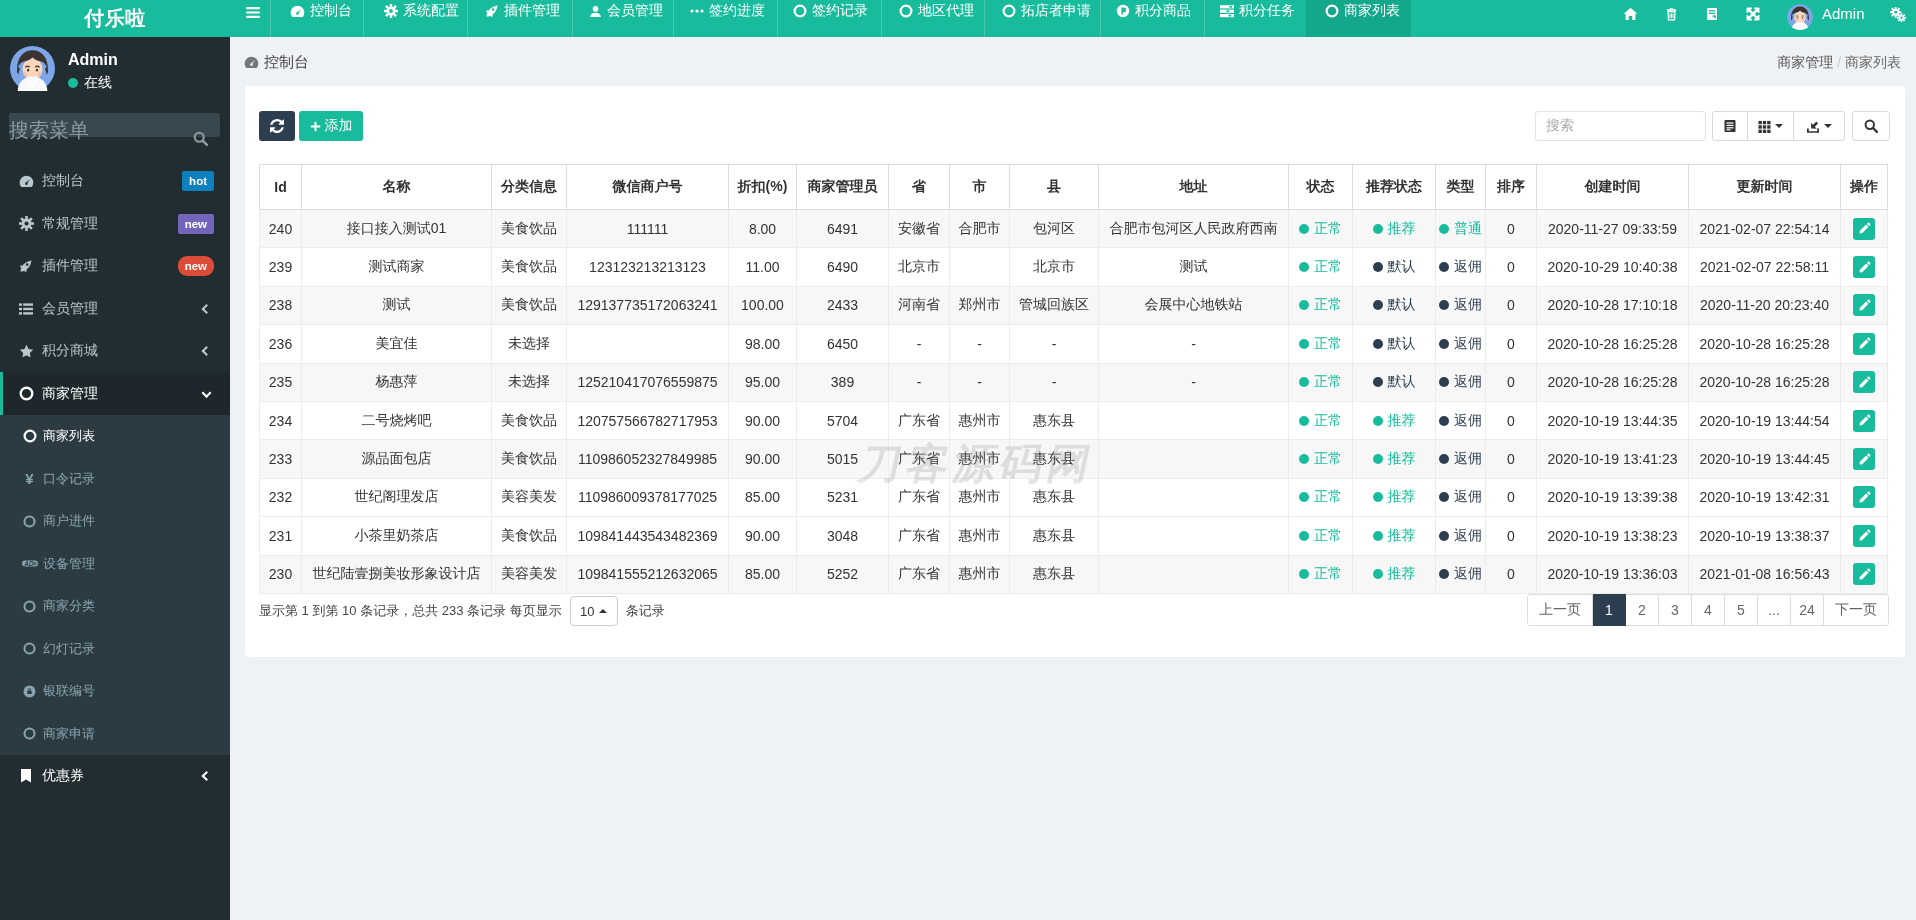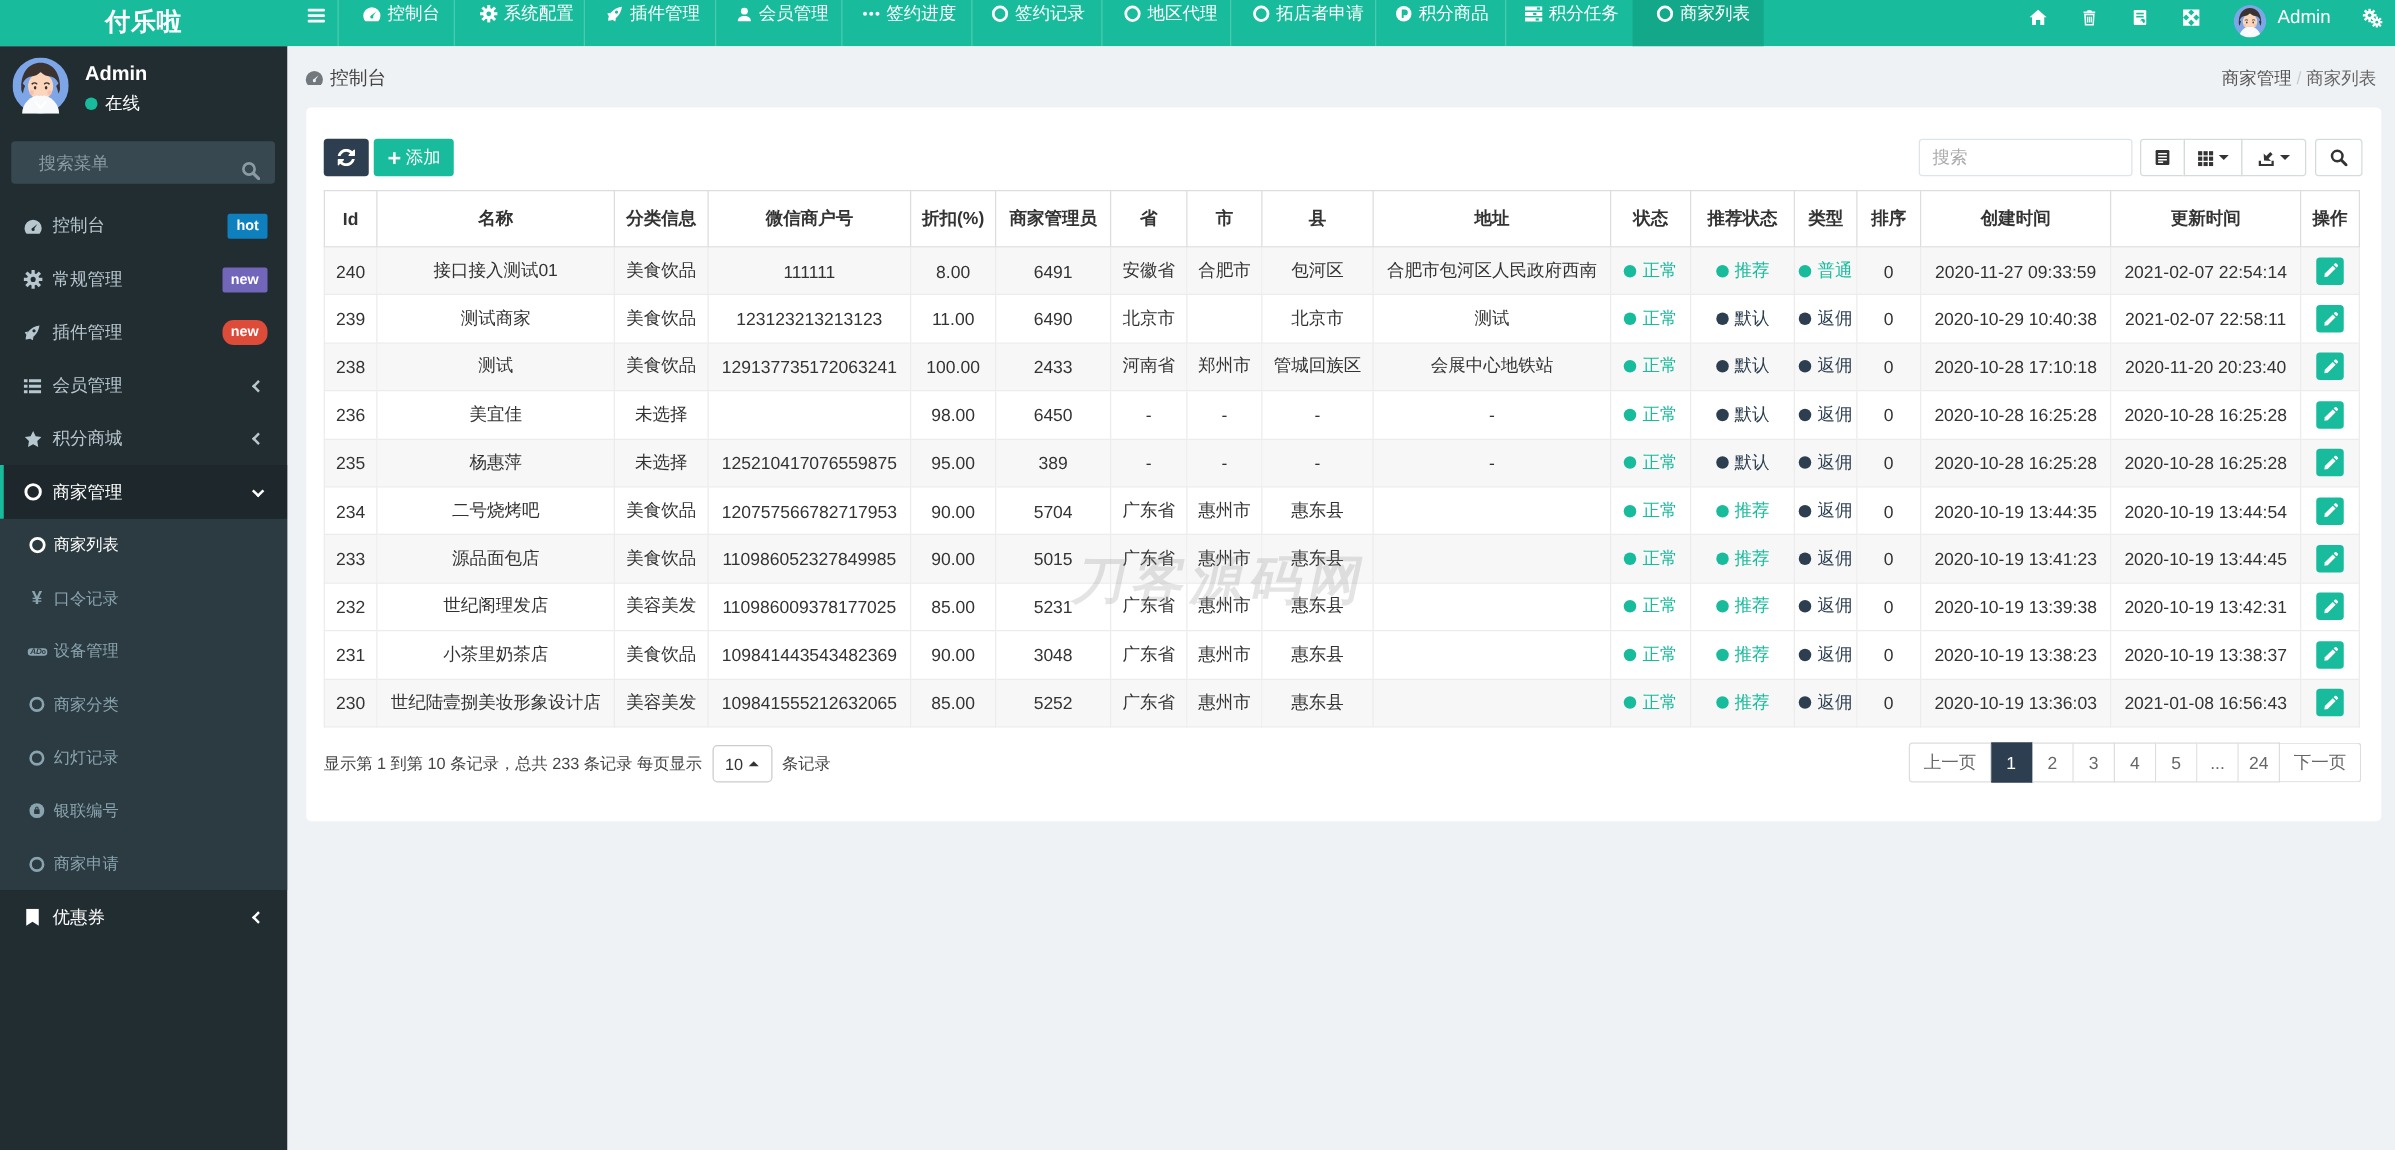--- a/index.html
+++ b/index.html
@@ -15,21 +15,21 @@
 #nav-active { position:absolute; left:1306px; top:0; width:105px; height:38px; background:#14a88b; }
 .nav-right { position:absolute; top:0; height:28px; display:flex; align-items:center; justify-content:center; color:#fff; }
 
 .mi svg { --hole:#222d32; }
 
 #sidebar { position:absolute; left:0; top:37px; width:230px; height:883px; background:#222d32; }
 #avatar-big { position:absolute; left:10px; top:9px; width:45px; height:45px; }
 #user-name { position:absolute; left:68px; top:14px; color:#fff; font-weight:bold; font-size:16px; }
 #online { position:absolute; left:68px; top:37px; color:#fff; font-size:14px; display:flex; align-items:center; gap:6px; }
 .dot-green { display:inline-block; width:10px; height:10px; border-radius:50%; background:#18bc9c; }
-#search-box { position:absolute; left:9px; top:76px; width:211px; height:34px; background:#374850; border-radius:3px; color:#8b9aa3; font-size:14px; line-height:34px; padding-left:22px; }
+#search-box { position:absolute; left:9px; top:76px; width:211px; height:24px; background:#374850; border-radius:3px; color:#8b9aa3; font-size:20px; line-height:34px; padding-left:0; }
 #search-box .mag { position:absolute; right:12px; top:9px; }
 #menu { position:absolute; left:0; top:122.75px; width:230px; }
 .mi { position:relative; height:42.5px; display:flex; align-items:center; color:#b8c7ce; font-size:14px; }
 .mi .ic { width:20px; margin-left:16px; margin-right:6px; display:flex; justify-content:center; }
 .mi.active { background:#1e282c; color:#fff; border-left:3px solid #18bc9c; }
 .mi.active .ic { margin-left:13px; }
 #submenu { background:#2c3b41; }
 #submenu .mi { font-size:13px; color:#8aa4af; }
 #submenu .mi .ic { margin-left:21px; margin-right:5px; width:17px; }
 #submenu .mi.subactive { color:#fff; }
@@ -56,21 +56,21 @@
 #inp-search { left:1290px; width:171px; border:1px solid #dce4ec; background:#fff; color:#aaa; justify-content:flex-start; padding-left:10px; }
 .tb { border:1px solid #d5dbdb; background:#fff; color:#333; }
 #btn-g1 { left:1467px; width:36px; border-radius:3px 0 0 3px; }
 #btn-g2 { left:1502px; width:47px; border-radius:0; gap:4px; }
 #btn-g3 { left:1548px; width:52px; border-radius:0 3px 3px 0; gap:4px; }
 #btn-search { left:1607px; width:38px; }
 .caret-dn { width:0; height:0; border-left:4px solid transparent; border-right:4px solid transparent; border-top:4px solid #333; }
 .caret-up { width:0; height:0; border-left:4px solid transparent; border-right:4px solid transparent; border-bottom:4px solid #333; }
 
 
-#tbl { position:absolute; left:14px; top:66px; width:1628px; border-collapse:collapse; table-layout:fixed; font-size:14px; }
+#tbl { position:absolute; left:14px; top:78px; width:1628px; border-collapse:collapse; table-layout:fixed; font-size:14px; }
 #tbl th { height:45px; font-weight:bold; color:#333; border:1px solid #ddd; text-align:center; background:#fff; font-size:14px; }
 #tbl td { height:38.4px; border:1px solid #ececec; text-align:center; color:#333; padding:0 2px; overflow:hidden; white-space:nowrap; }
 #tbl tr.g td { background:#f7f7f7; }
 .tgreen { color:#18bc9c; }
 .tdark { color:#2c3e50; }
 .cdot { display:inline-block; width:10px; height:10px; border-radius:50%; margin-right:5px; vertical-align:-1px; }
 .cdot.g { background:#18bc9c; }
 .cdot.d { background:#2c3e50; }
 .btn-edit { display:inline-flex; width:22px; height:22px; background:#18bc9c; border-radius:3px; align-items:center; justify-content:center; vertical-align:middle; }
 
@@ -404,20 +404,25 @@
         </span>商家管理<span class="chev down"></span></div>
     <div id="submenu">
       <div class="mi subactive"><span class="ic">
             <svg width="14" height="14" stroke="#fff" fill="none" viewBox="0 0 14 14">
               <use href="#i-circ"></use>
             </svg>
           </span>商家列表</div>
       <div class="mi"><span class="ic">
             <span style="font-size:15px;font-weight:bold">¥</span>
           </span>口令记录</div>
+      <div class="mi"><span class="ic">
+            <svg width="13" height="13" stroke="#8aa4af" fill="none" viewBox="0 0 14 14">
+              <use href="#i-circ"></use>
+            </svg>
+          </span>商户进件</div>
       <div class="mi"><span class="ic">
             <svg width="16" height="13" viewBox="0 0 16 13" fill="#8aa4af">
               <rect x="0" y="3.5" width="16" height="6" rx="3"></rect>
               <text x="2.2" y="8.6" font-size="6.5" font-weight="bold" fill="#2c3b41" font-style="italic">AD</text>
               <circle cx="13" cy="6.5" r="1.6" fill="#2c3b41"></circle>
               <circle cx="13" cy="6.5" r="0.8" fill="#8aa4af"></circle>
             </svg>
           </span>设备管理</div>
       <div class="mi"><span class="ic">
             <svg width="13" height="13" stroke="#8aa4af" fill="none" viewBox="0 0 14 14">

